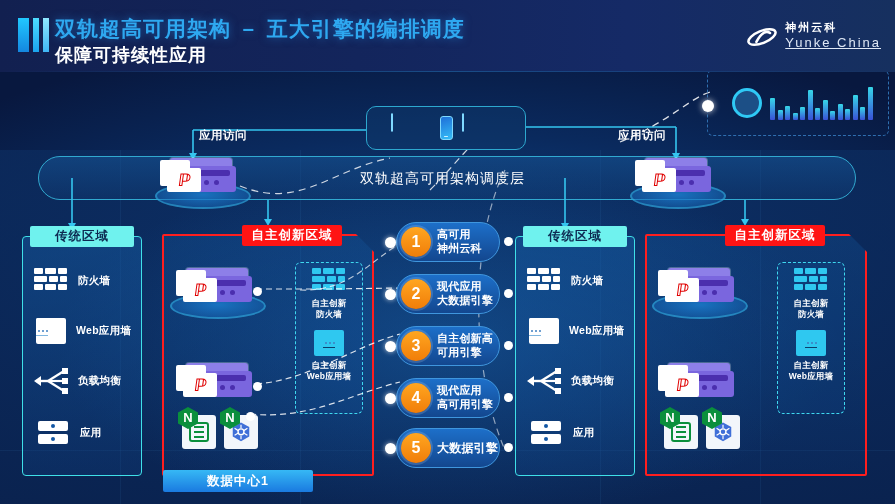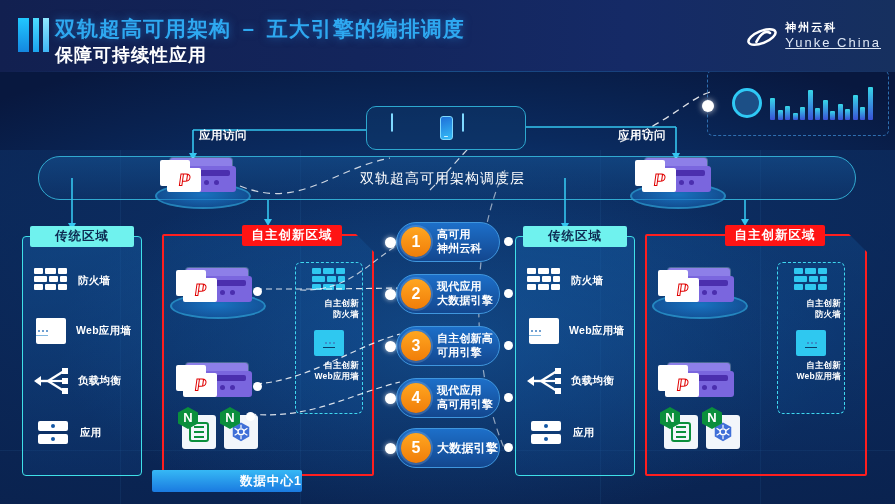--- a/index.html
+++ b/index.html
@@ -158,21 +158,21 @@
   
   .ico-app i{ position:absolute; left:2px; width:30px; height:10px; border-radius:2px; background:#fff;}
   .ico-app i:after{content:"";position:absolute;left:13px;top:3px;width:4px;height:4px;border-radius:50%;background:#1257a5;}
 
   
   .subzone {
     position:absolute; width:68px; height:152px; z-index:11;
     border:1px dashed #3fd8ef; border-radius:6px;
     background:rgba(20,90,160,.16);
   }
-  .sub-cap { font-size:8.5px; color:#fff; font-weight:bold; text-align:right; line-height:1.25; letter-spacing:.2px;}
+  .sub-cap { font-size:8.5px; color:#fff; font-weight:bold; text-align:center; line-height:1.25; letter-spacing:.2px;}
 
   
   .srv { position:absolute; width:78px; height:40px; z-index:13; }
   .srv .back { position:absolute; left:10px; top:0; width:62px; height:28px; border-radius:3px;
     background:#8d7fe8; box-shadow:0 0 0 1px rgba(255,255,255,.25);}
   .srv .front { position:absolute; left:18px; top:8px; width:58px; height:26px; border-radius:3px;
     background:#7a66de;}
   .srv .front .bar{position:absolute;left:6px;top:4px;width:46px;height:6px;border-radius:2px;background:#4b2fae;}
   .srv .front .dots{position:absolute;left:6px;top:14px;display:flex;gap:5px;}
   .srv .front .dots b{width:5px;height:5px;border-radius:50%;background:#4b2fae;display:block;}
@@ -476,21 +476,21 @@
     <div class="sub-cap">Web应用墙</div>
   </div>
 
   <svg class="conn" style="left:240px;top:230px;width:180px;height:210px;z-index:13;">
     <path d="M16,59 L90,59 L160,58" stroke="#ffffff" stroke-width="1.2" fill="none" stroke-dasharray="6 4" opacity=".85"></path>
     <path d="M16,154 C70,150 110,118 160,104" stroke="#ffffff" stroke-width="1.2" fill="none" stroke-dasharray="6 4" opacity=".85"></path>
     <path d="M10,184 C70,190 110,164 160,152" stroke="#ffffff" stroke-width="1.2" fill="none" stroke-dasharray="6 4" opacity=".85"></path>
     <path d="M60,60 C110,62 130,30 160,14" stroke="#ffffff" stroke-width="1.2" fill="none" stroke-dasharray="6 4" opacity=".7"></path>
   </svg>
 
-  <div class="dc-label" style="left:152px;top:470px;text-align:right;">数据中心1</div>
+  <div class="dc-label" style="left:163px;top:470px;">数据中心1</div>
 
   <div class="zone-trad" style="left:515px;top:236px;"></div>
   <div class="zone-trad-label" style="left:523px;top:226px;width:104px;">传统区域</div>
 
   <div class="trow" style="left:527px;top:268px;">
     <span class="ico ico-fw">
       <i style="left:0;top:0;width:9px"></i>
         <i style="left:11px;top:0;width:11px"></i>
         <i style="left:24px;top:0;width:9px"></i>
       <i style="left:0;top:8px;width:13px"></i>

